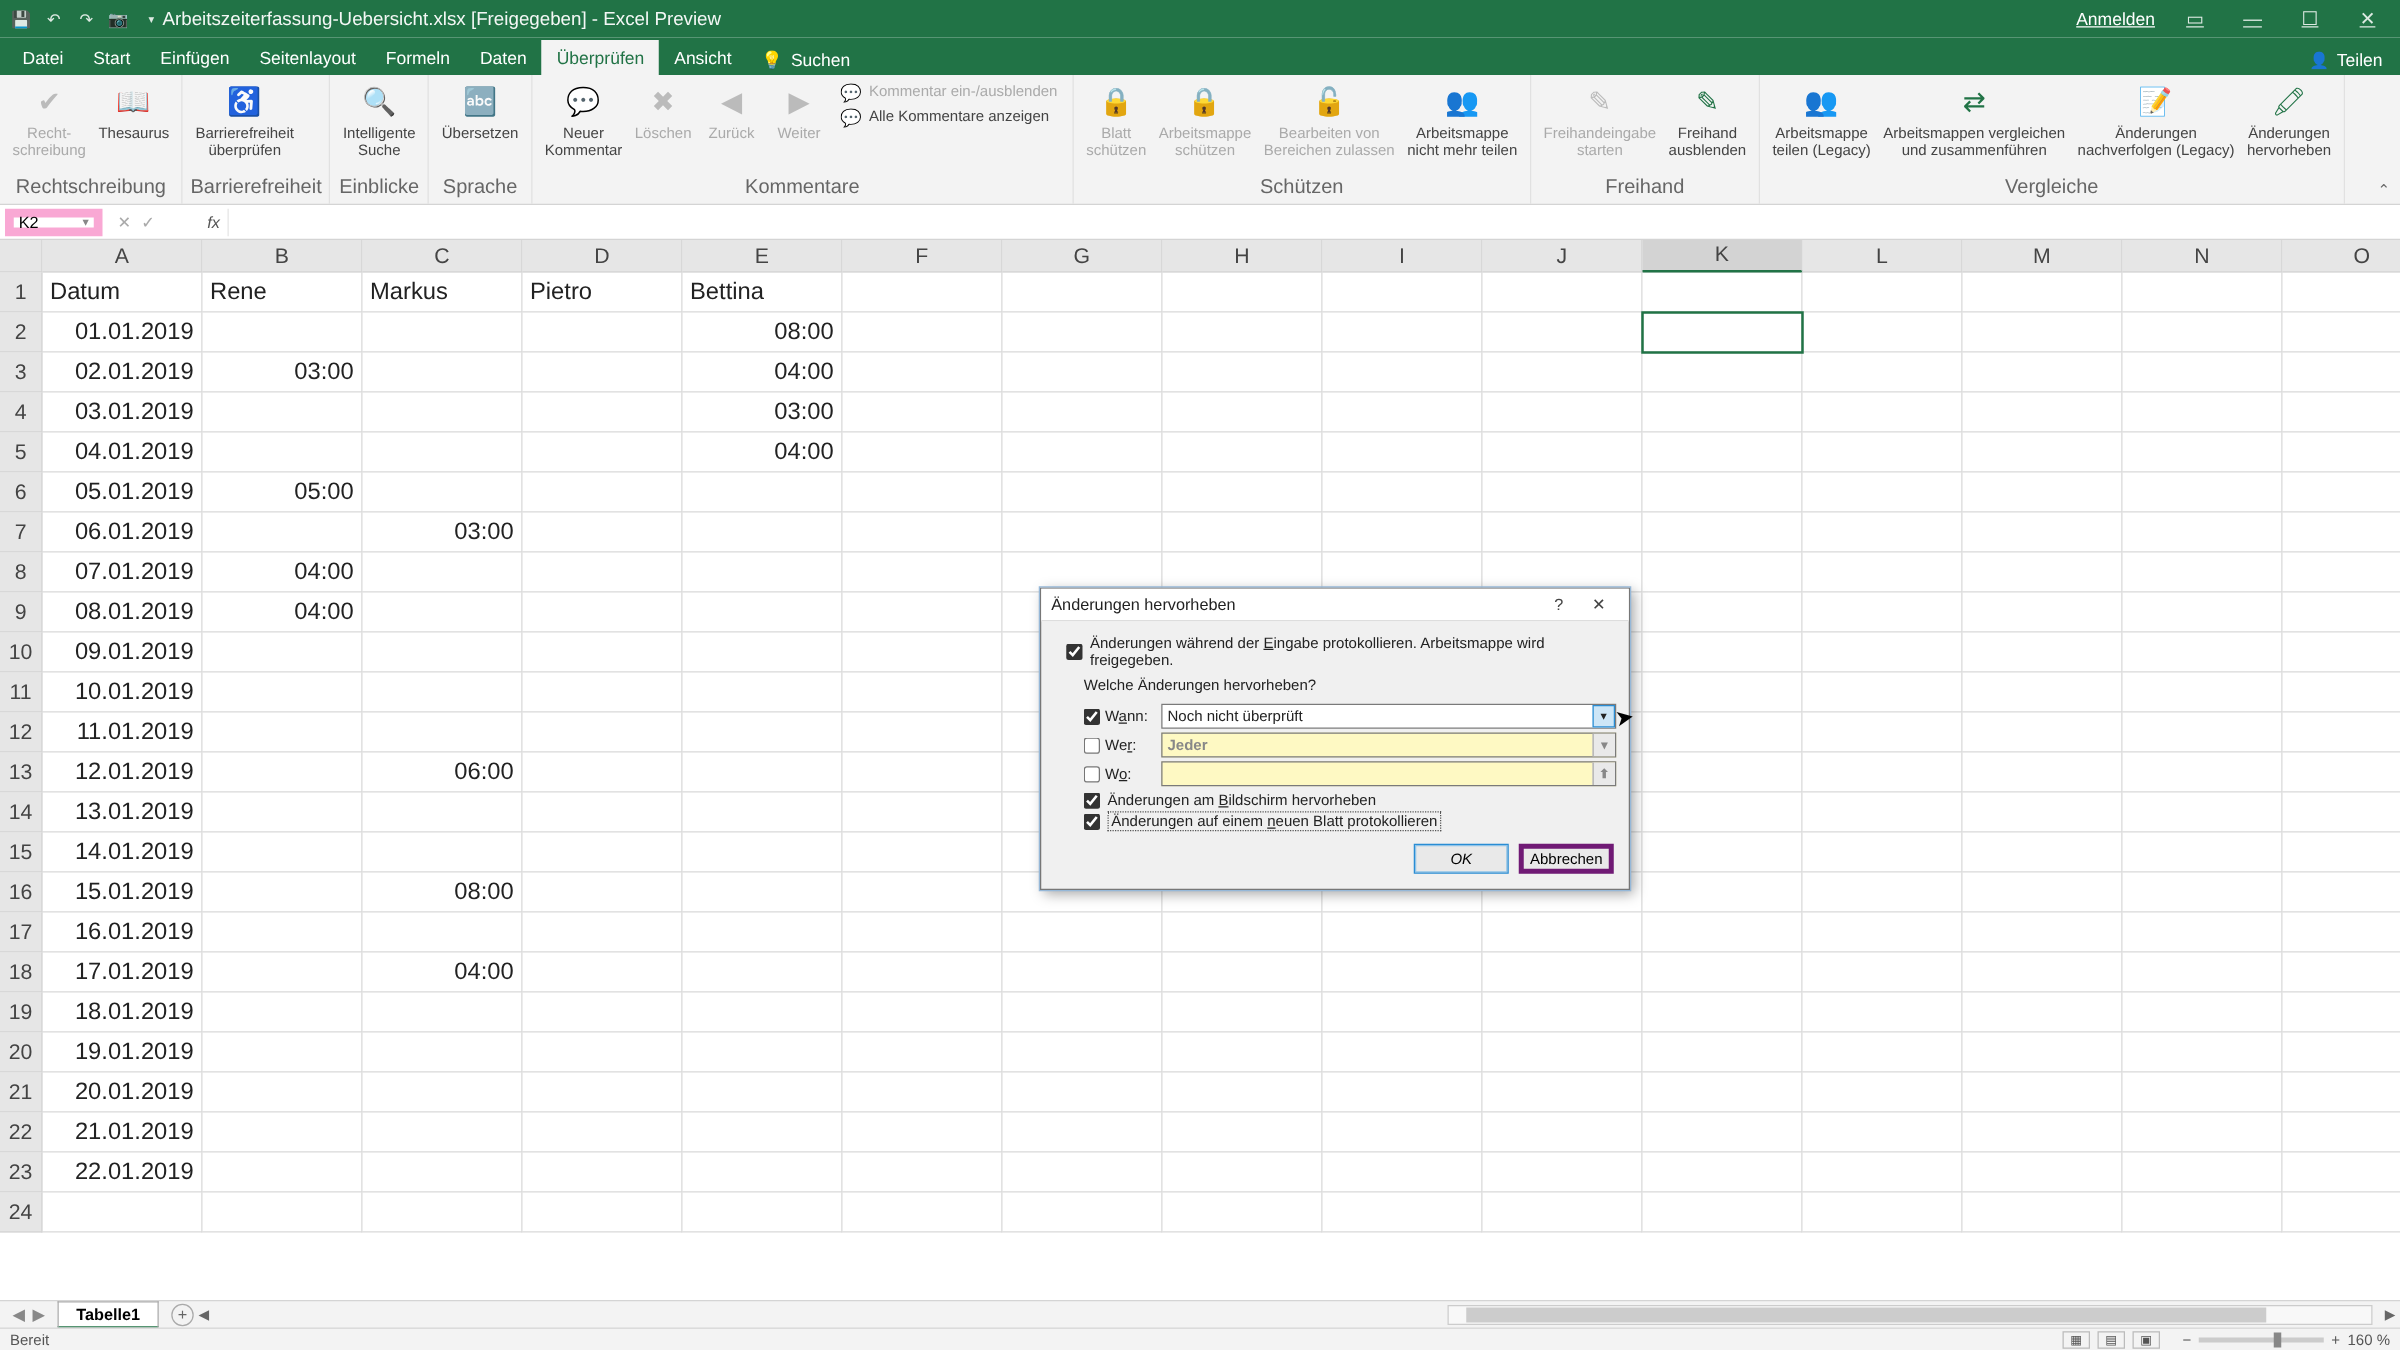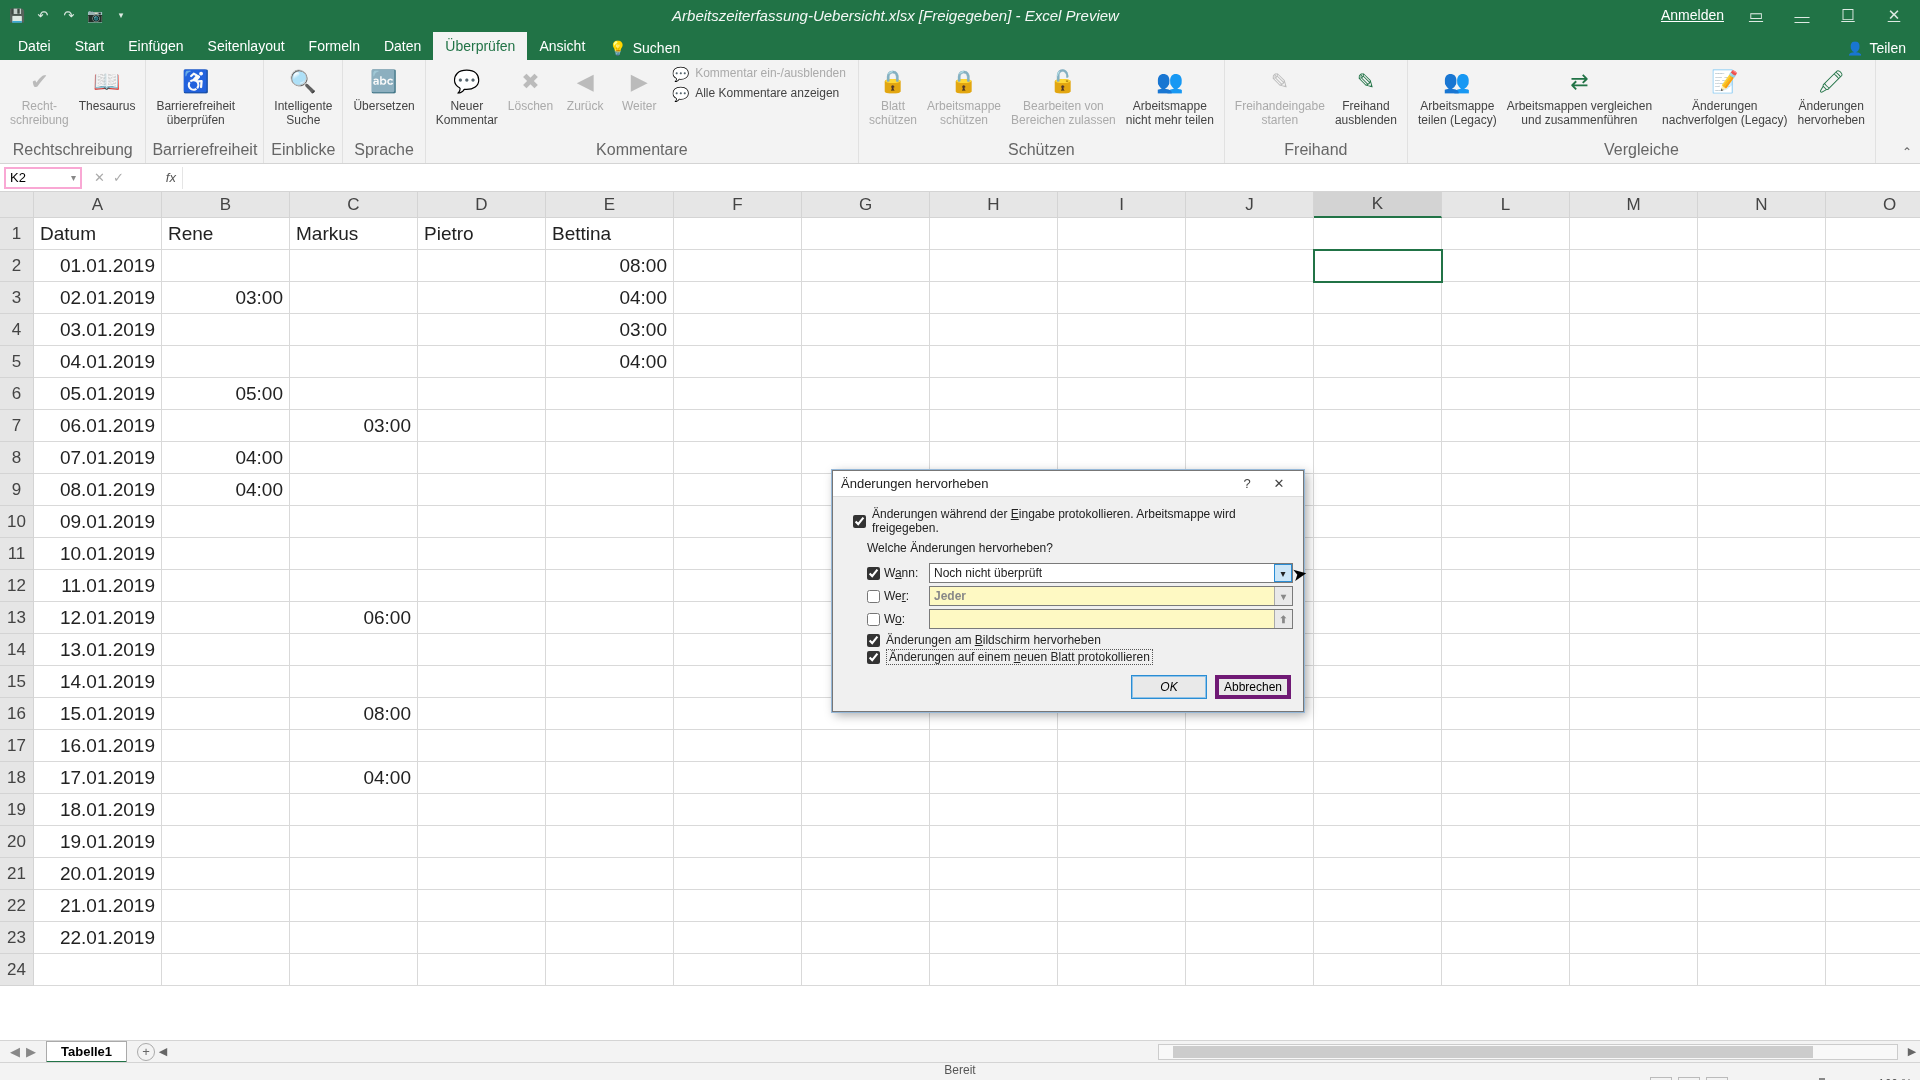--- a/index.html
+++ b/index.html
@@ -2,21 +2,21 @@
 <html><head>
 <meta charset="utf-8">
 <style>
 * { box-sizing: border-box; margin: 0; padding: 0; font-family: "Segoe UI", Tahoma, sans-serif; }
 body { background: #fff; overflow: hidden; width: 1920px; height: 1080px; position: relative; }
 
 
 .titlebar { height: 30px; background: #217346; display: flex; align-items: center; color: #fff; font-size: 14px; }
 .titlebar .qat { display: flex; align-items: center; gap: 8px; padding-left: 8px; }
 .titlebar .qat .icon { width: 18px; height: 18px; display: flex; align-items: center; justify-content: center; opacity: 0.85; font-size: 13px; }
-.titlebar .title { flex: 1; text-align: center; font-size: 15px; opacity: 0.95; font-weight: 400; font-style: italic; }
+.titlebar .title { flex: 1; font-size: 15px; opacity: 0.95; font-weight: 400; }
 .titlebar .right { display: flex; align-items: center; gap: 18px; padding-right: 12px; text-decoration: underline; }
 .titlebar .right .icon { width: 28px; height: 28px; display: flex; align-items: center; justify-content: center; font-size: 15px; opacity: 0.85; }
 
 
 .tabsbar { height: 30px; background: #217346; display: flex; align-items: flex-end; padding-left: 6px; font-size: 14px; color: #fff; }
 .tabsbar .tab { padding: 6px 12px; cursor: pointer; }
 .tabsbar .tab.active { background: #f3f3f3; color: #217346; }
 .tabsbar .search { display: flex; align-items: center; gap: 6px; padding: 4px 12px; }
 .tabsbar .right { margin-left: auto; display: flex; align-items: center; gap: 6px; padding: 0 14px 4px 0; color: #fff; font-size: 14px; }
 .tabsbar .right .icon { font-size: 13px; }
@@ -30,21 +30,21 @@
 .ribbon .btn { display: flex; flex-direction: column; align-items: center; justify-content: flex-start; padding: 2px 4px; min-width: 52px; font-size: 12px; color: #444; text-align: center; line-height: 1.15; cursor: pointer;}
 .ribbon .btn.disabled { color: #aaa; }
 .ribbon .btn .icon { width: 28px; height: 28px; margin: 2px 0 4px 0; display: flex; align-items: center; justify-content: center; font-size: 22px; color: #217346; }
 .ribbon .btn.disabled .icon { color: #bbb; }
 .ribbon .btn.small { flex-direction: row; min-width: auto; justify-content: flex-start; gap: 6px; padding: 2px 6px; white-space: nowrap; }
 .ribbon .btn.small .icon { width: 16px; height: 16px; font-size: 14px; margin: 0; }
 .ribbon .stack { display: flex; flex-direction: column; justify-content: flex-start; }
 
 
 .formulabar { height: 28px; border-bottom: 1px solid #d4d4d4; display: flex; align-items: center; font-size: 13px; }
-.formulabar .namebox { width: 78px; height: 22px; border: 2px solid #f9a8d4; margin: 0 4px; padding: 0 4px; display: flex; align-items: center; justify-content: space-between; background: #fff;}
+.formulabar .namebox { width: 78px; height: 22px; border: 7px solid #f9a8d4; margin: 0 4px; padding: 0 4px; display: flex; align-items: center; justify-content: space-between; background: #fff;}
 .formulabar .namebox .dd { font-size: 10px; color: #888; }
 .formulabar .fbtns { display: flex; gap: 8px; padding: 0 8px; color: #aaa; font-size: 13px; }
 .formulabar .fx { color: #555; font-style: italic; padding: 0 6px; margin-left: 28px; }
 .formulabar .finput { flex: 1; height: 22px; border-left: 1px solid #e5e5e5; padding: 0 6px; }
 
 
 .grid-wrap { position: absolute; top: 192px; left: 0; right: 0; bottom: 40px; overflow: hidden; background: #fff; }
 .grid { display: grid; position: relative; }
 .colhdr, .rowhdr { background: #e6e6e6; border: 1px solid #d4d4d4; display: flex; align-items: center; justify-content: center; font-size: 17px; color: #444; border-top: none; border-left: none;}
 .colhdr.sel { background: #d3d3d3; border-bottom: 2px solid #217346; }
@@ -81,21 +81,21 @@
 
 .sheettabs { position: absolute; left:0; right:0; bottom: 18px; height: 22px; border-top: 1px solid #d4d4d4; background: #f3f3f3; display:flex; align-items:center; font-size:13px;}
 .sheettabs .nav { display:flex; gap:6px; padding: 0 10px; color:#888;}
 .sheettabs .stab { padding: 2px 14px; background:#fff; border:1px solid #aaa; border-bottom:2px solid #217346; font-weight:600;}
 .sheettabs .add { margin-left: 10px; width:18px;height:18px; border:1px solid #aaa; border-radius:50%; display:flex;align-items:center;justify-content:center; color:#666;}
 .sheettabs .hscroll { margin-left: auto; flex: 0 0 740px; height: 16px; border:1px solid #ccc; background:#f8f8f8; position: relative; margin-right: 6px;}
 .sheettabs .hscroll .thumb { position:absolute; left:14px; top:1px; bottom:1px; width: 640px; background:#ccc;}
 .sheettabs .arrow { width:16px; text-align:center; font-size:11px; color:#666;}
 
 
-.statusbar { position:absolute; left:0; right:0; bottom:0; height:18px; background:#f3f3f3; border-top:1px solid #d4d4d4; display:flex; align-items:center; font-size:12px; color:#555; padding: 0 8px; flex-direction: column;}
+.statusbar { position:absolute; left:0; right:0; bottom:0; height:18px; background:#f3f3f3; border-top:1px solid #d4d4d4; display:flex; align-items:center; font-size:12px; color:#555; padding: 0 8px;}
 .statusbar .views { margin-left:auto; display:flex; gap:6px; align-items:center;}
 .statusbar .vbtn { width:22px; height:14px; border:1px solid #bbb; display:flex;align-items:center;justify-content:center; font-size:10px;}
 .statusbar .zoom { display:flex; align-items:center; gap:6px; margin-left:12px;}
 .statusbar .slider { width:100px; height:4px; background:#ccc; position:relative;}
 .statusbar .slider .th { position:absolute; left:60%; top:-4px; width:6px; height:12px; background:#888;}
 
 
 .cursor-img { position: absolute; left: 1292px; top: 563px; font-size: 18px; color:#000; z-index: 200; pointer-events:none; transform: rotate(-10deg);}
 </style>
 </head>

